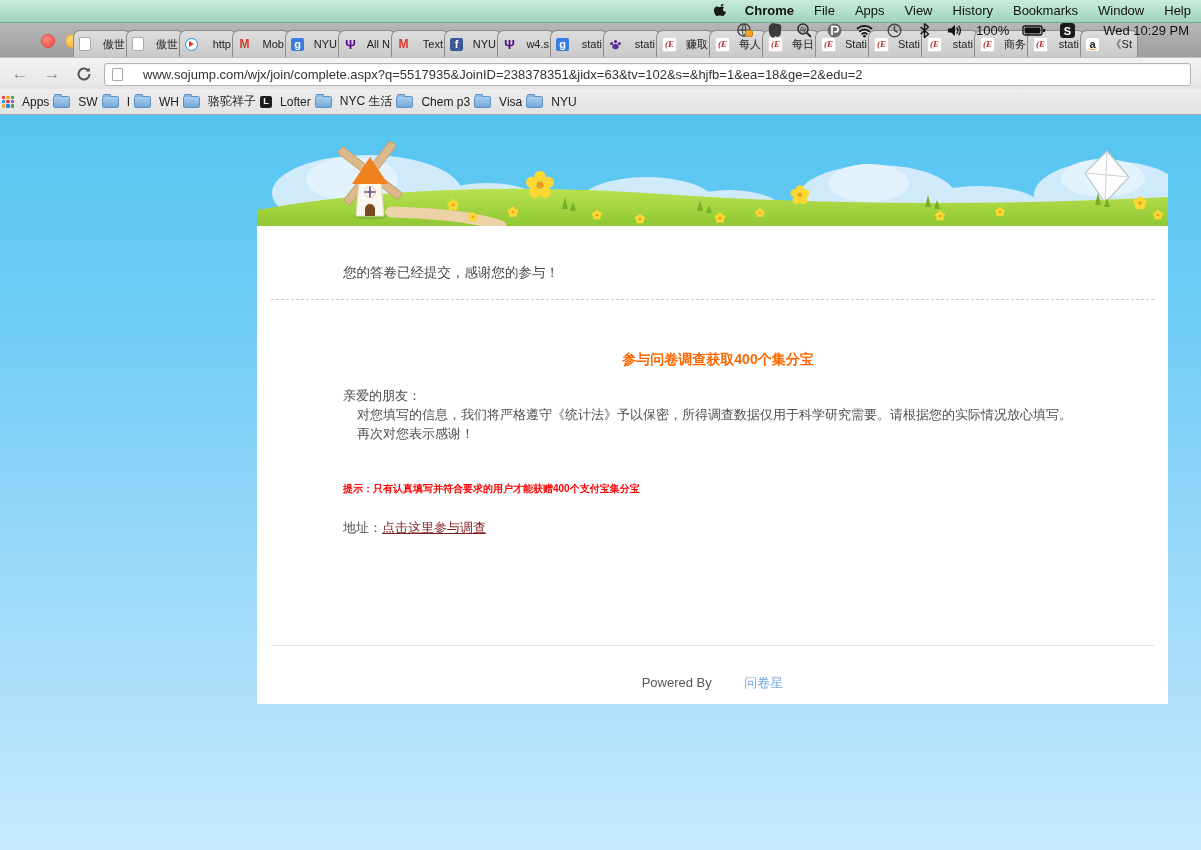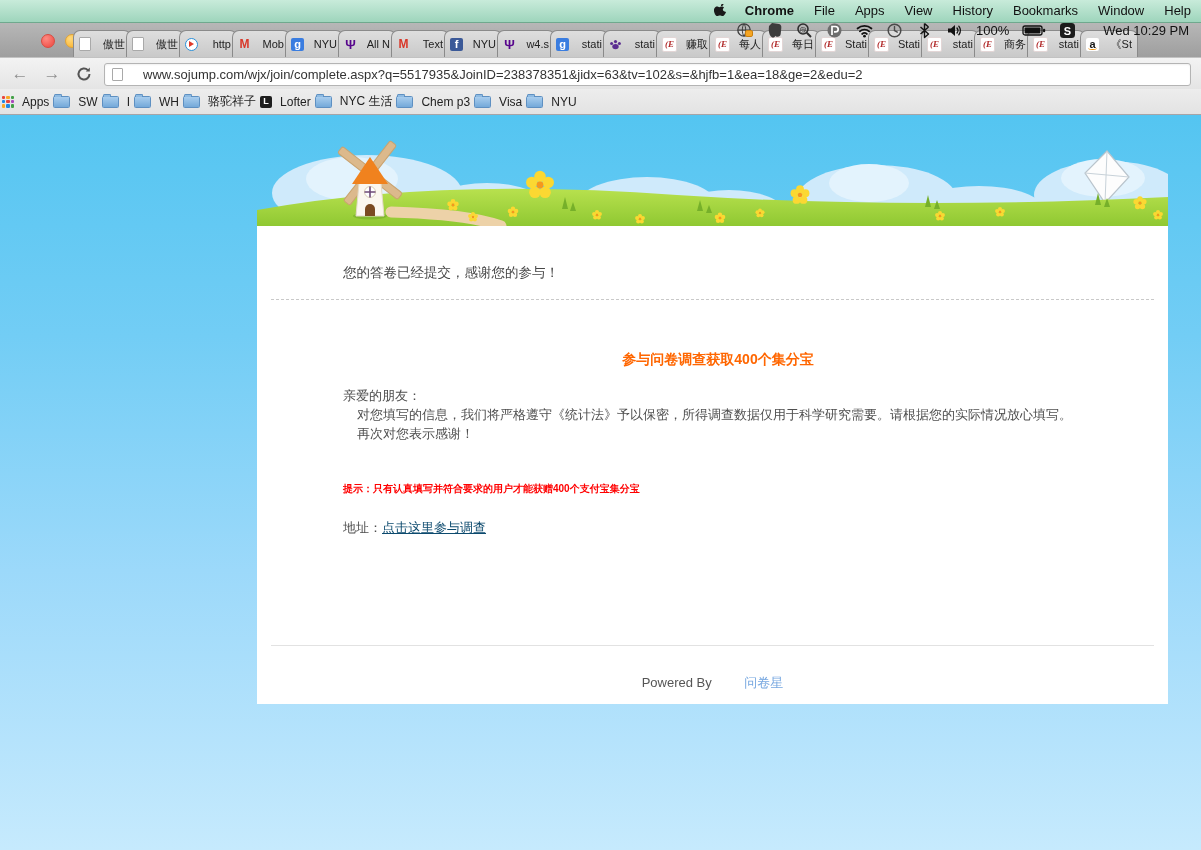--- a/index.html
+++ b/index.html
@@ -87,21 +87,21 @@
   .content-card{position:absolute;left:257px;top:111px;width:911px;height:478px;background:#ffffff;}
 
   .msg-submitted{position:absolute;left:86px;top:38px;font-size:13.5px;color:#474747;}
   .dash-divider{position:absolute;left:14px;right:14px;top:73px;border-top:1px dashed #c9c9c9;}
   .promo-heading{position:absolute;left:0;right:0;top:125px;text-align:center;
     font-size:14px;font-weight:bold;color:#ff6600;padding-left:11px;}
   .para{position:absolute;left:86px;top:160px;font-size:13px;color:#4f4f4f;line-height:19px;}
   .para .indent{padding-left:14px;display:block;}
   .notice-line{position:absolute;left:86px;top:256px;font-size:10px;font-weight:bold;color:#ff0000;}
   .address-line{position:absolute;left:86px;top:293px;font-size:13px;color:#4f4f4f;}
-  .survey-link{color:#0c4a6e;text-decoration:underline;cursor:pointer;}
+  .survey-link{color:#7f1d1d;text-decoration:underline;cursor:pointer;}
   .footer-divider{position:absolute;left:14px;right:14px;top:419px;border-top:1px solid #e2e2e2;}
   .powered{position:absolute;left:0;right:0;top:448px;text-align:center;font-size:13px;color:#555;}
   .brand-link{color:#76a7e0;cursor:pointer;text-decoration:none;margin-left:29px;}
 </style>
 </head>
 <body>
 
 <div class="menu-bar">
   <div class="menu-left">
     <span class="apple-glyph">

